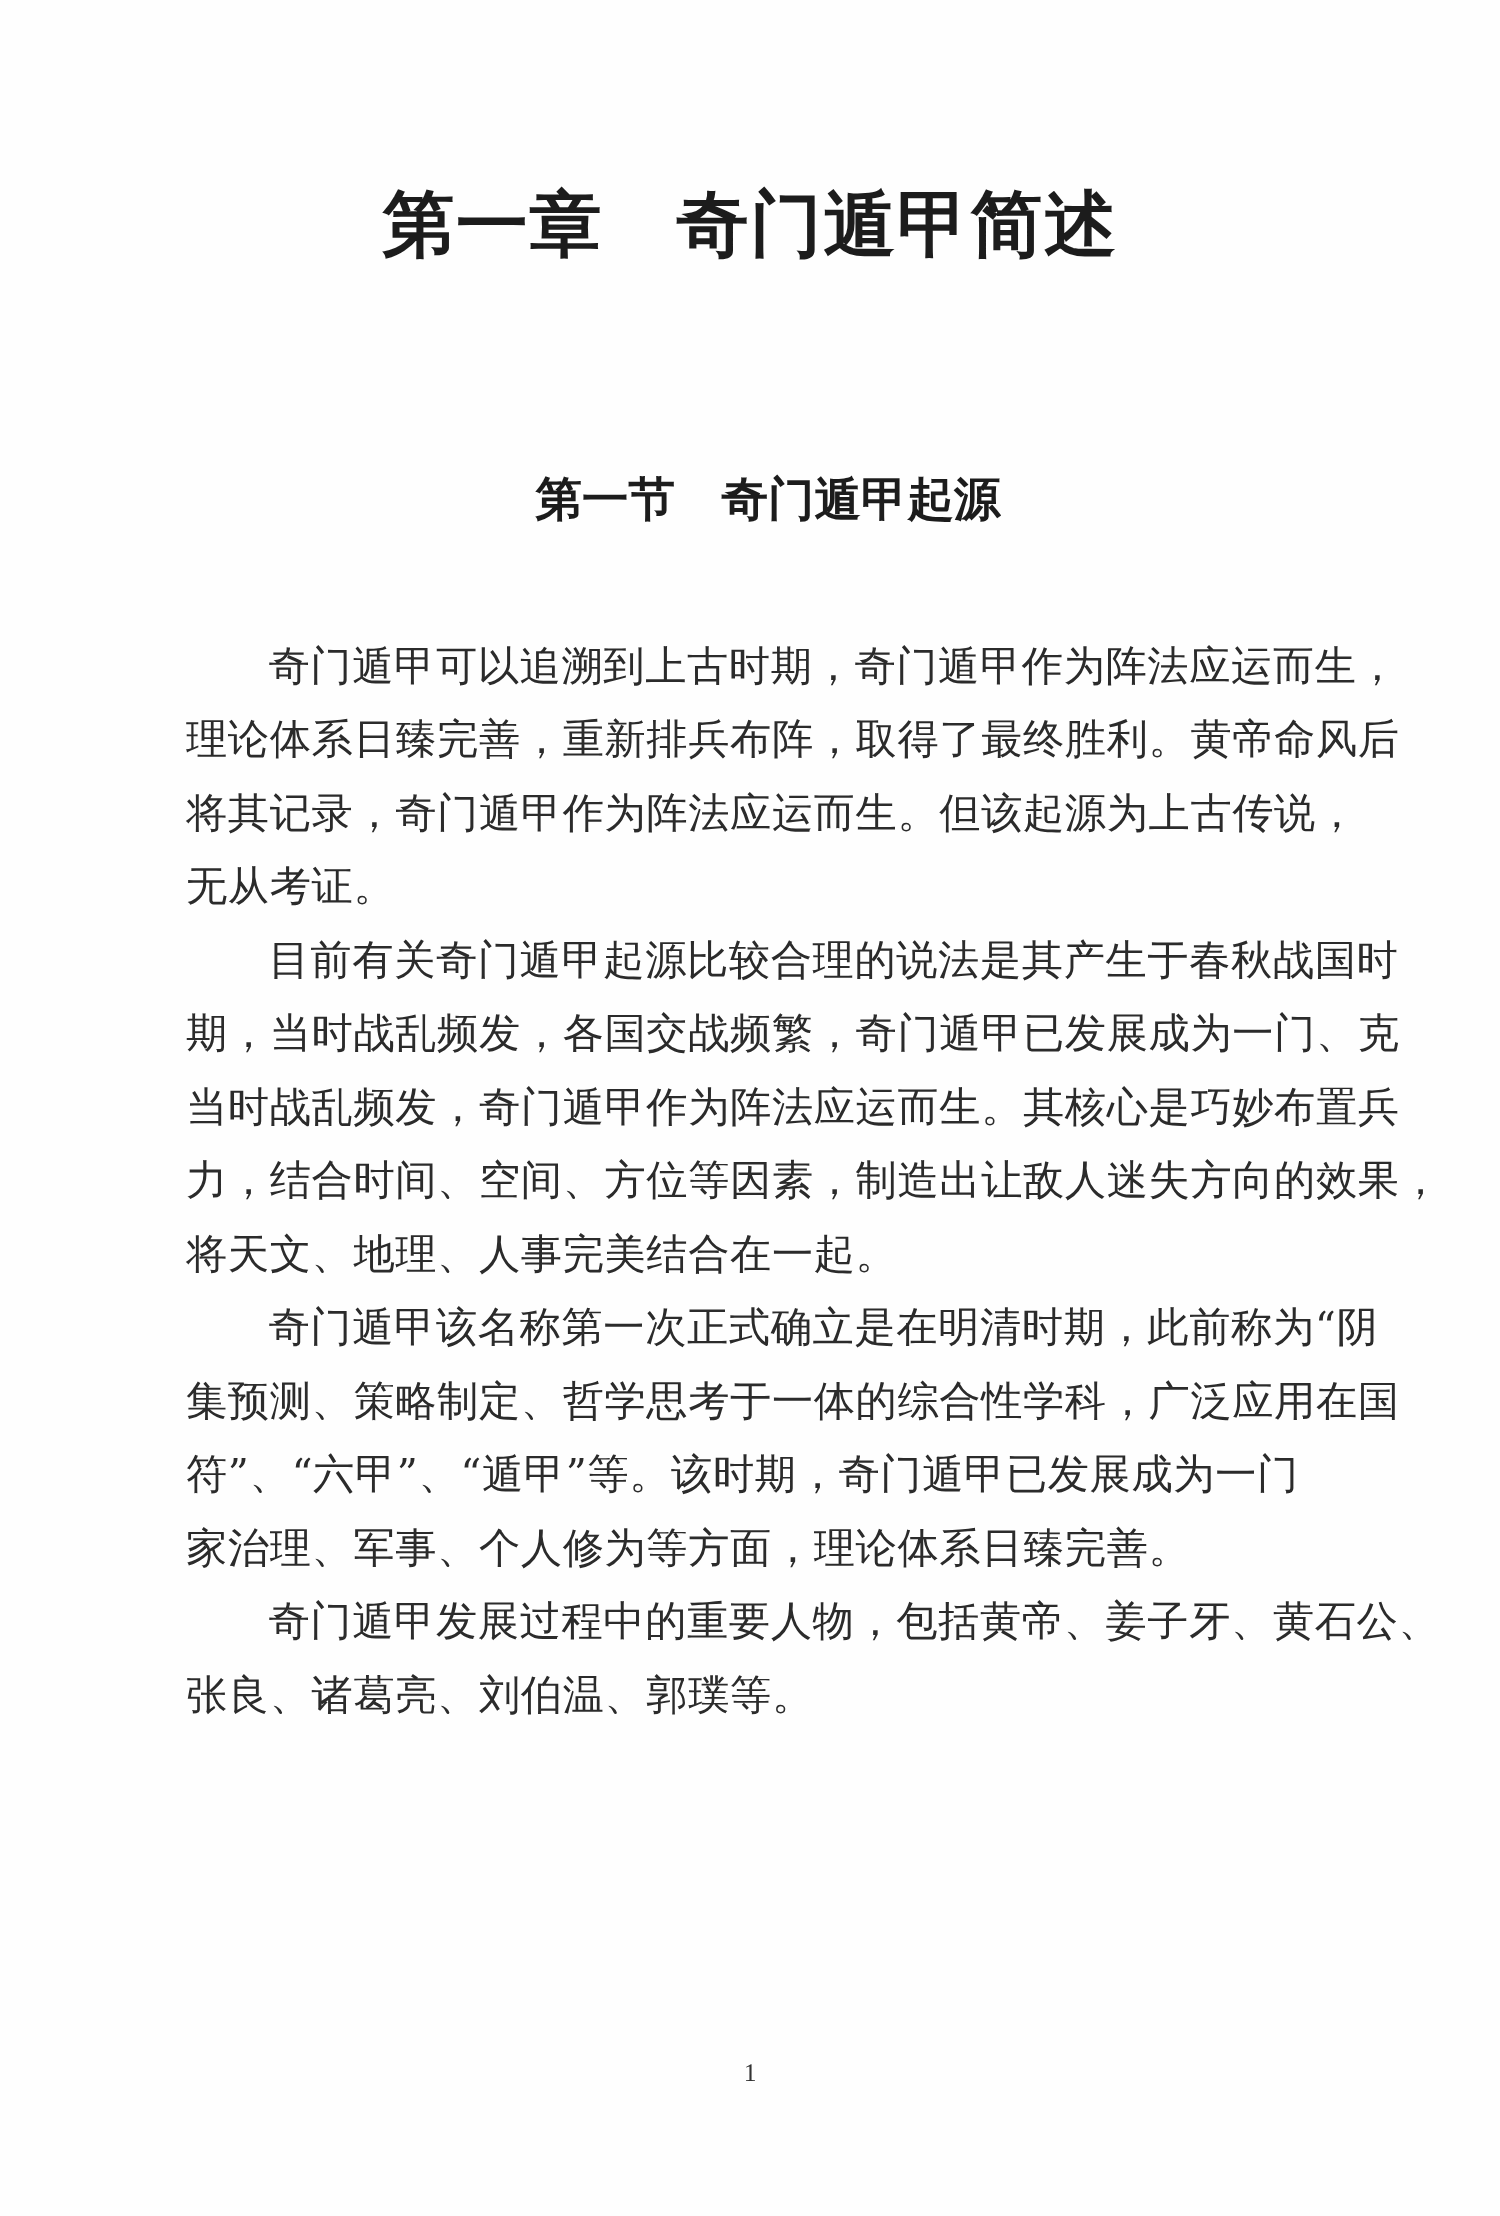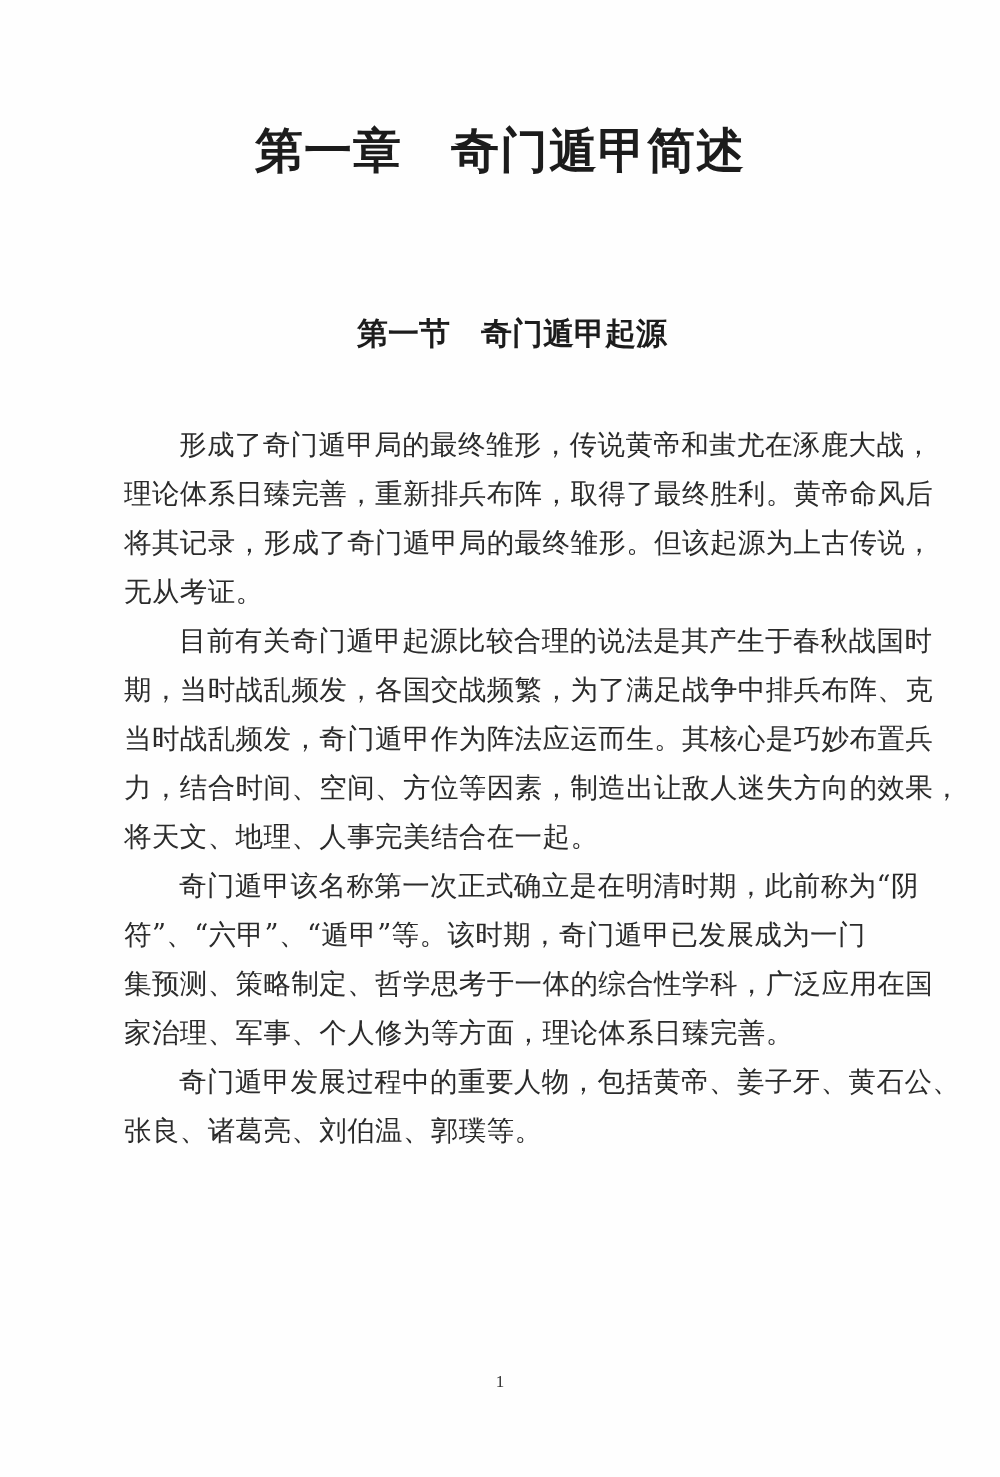--- a/index.html
+++ b/index.html
@@ -82,38 +82,38 @@
 
 <div class="page">
 
   <h1 class="chapter-title" style="margin:0;">第一章　奇门遁甲简述</h1>
 
   <h2 class="section-title" style="margin:0;">第一节　奇门遁甲起源</h2>
 
   <div class="body-text">
 
     <div>
-      <div class="line indent">形成了奇门遁甲局的最终雏形，传说黄帝和蚩尤在涿鹿大战，</div>
+      <div class="line indent">奇门遁甲可以追溯到上古时期，奇门遁甲作为阵法应运而生，</div>
       <div class="line">理论体系日臻完善，重新排兵布阵，取得了最终胜利。黄帝命风后</div>
-      <div class="line">将其记录，形成了奇门遁甲局的最终雏形。但该起源为上古传说，</div>
+      <div class="line">将其记录，奇门遁甲作为阵法应运而生。但该起源为上古传说，</div>
       <div class="line">无从考证。</div>
     </div>
 
     <div>
       <div class="line indent">目前有关奇门遁甲起源比较合理的说法是其产生于春秋战国时</div>
-      <div class="line">期，当时战乱频发，各国交战频繁，为了满足战争中排兵布阵、克</div>
+      <div class="line">期，当时战乱频发，各国交战频繁，奇门遁甲已发展成为一门、克</div>
       <div class="line">当时战乱频发，奇门遁甲作为阵法应运而生。其核心是巧妙布置兵</div>
       <div class="line">力，结合时间、空间、方位等因素，制造出让敌人迷失方向的效果，</div>
       <div class="line">将天文、地理、人事完美结合在一起。</div>
     </div>
 
     <div>
       <div class="line indent">奇门遁甲该名称第一次正式确立是在明清时期，此前称为“阴</div>
+      <div class="line">集预测、策略制定、哲学思考于一体的综合性学科，广泛应用在国</div>
       <div class="line">符”、“六甲”、“遁甲”等。该时期，奇门遁甲已发展成为一门</div>
-      <div class="line">集预测、策略制定、哲学思考于一体的综合性学科，广泛应用在国</div>
       <div class="line">家治理、军事、个人修为等方面，理论体系日臻完善。</div>
     </div>
 
     <div>
       <div class="line indent">奇门遁甲发展过程中的重要人物，包括黄帝、姜子牙、黄石公、</div>
       <div class="line">张良、诸葛亮、刘伯温、郭璞等。</div>
     </div>
 
   </div>
 

